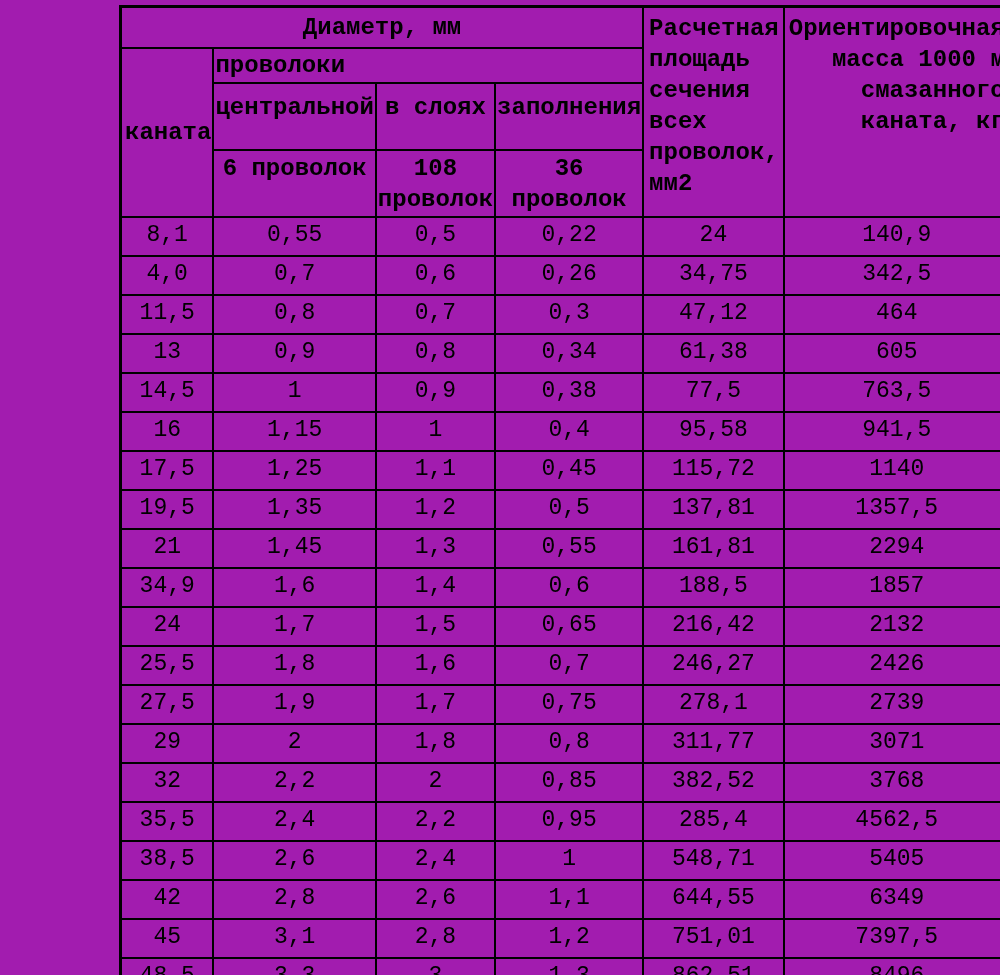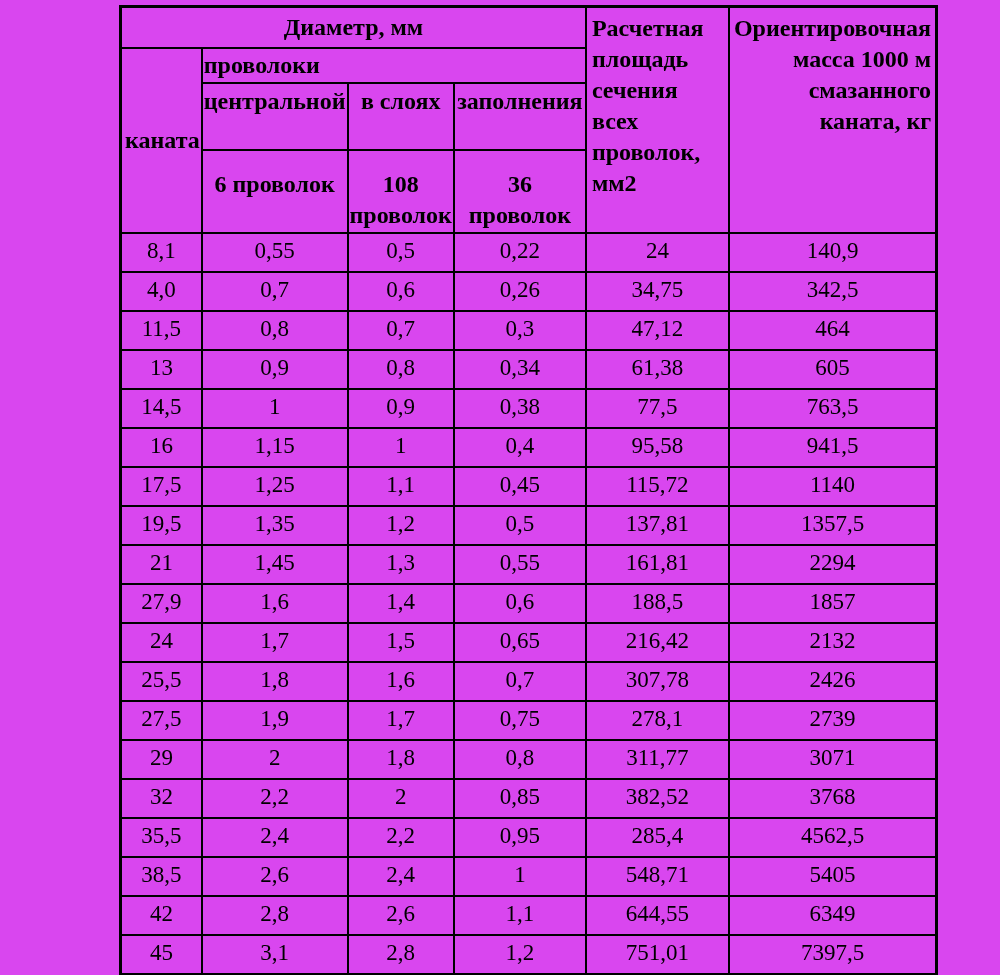--- a/index.html
+++ b/index.html
@@ -4,22 +4,22 @@
 <style>
   html, body {
     margin: 0;
     padding: 0;
     background: #ffffff;
   }
   .sheet {
     position: relative;
     width: 1000px;
     height: 975px;
-    background: #d946ef;
-    font-family: Liberation Serif, serif;
+    background: #a21caf;
+    font-family: Liberation Mono, monospace;
     color: #000000;
   }
   table.spec {
     position: absolute;
     left: 119px;
     top: 5px;
     border-collapse: collapse;
     table-layout: fixed;
     border: 3px solid #000;
   }
@@ -41,22 +41,22 @@
   }
   tr.hr1 { height: 41px; }
   tr.hr2 { height: 29px; }
   tr.hr3 { height: 67px; }
   tr.hr4 { height: 47px; }
   tbody tr { height: 39px; }
 
   th.diam  { vertical-align: middle; text-align: center; }
   th.rope  { vertical-align: middle; text-align: center; padding-left: 3px; font-size: 24px; }
   th.wires { vertical-align: middle; text-align: left; }
-  th.sub   { vertical-align: top; text-align: center; padding-top: 2px; margin-top: 44px; }
-  th.cnt   { vertical-align: top; text-align: center; padding-top: 18px; white-space: pre-line; }
+  th.sub   { vertical-align: top; text-align: center; padding-top: 8px; margin-top: 44px; }
+  th.cnt   { vertical-align: top; text-align: center; padding-top: 2px; white-space: pre-line; }
   th.area  { vertical-align: top; text-align: left;  padding: 5px 4px 0 5px; white-space: pre-line; line-height: 32px; }
   th.mass  { vertical-align: top; text-align: right; padding: 5px 4px 0 4px; white-space: pre-line; line-height: 32px; }
 </style>
 </head>
 <body>
 
 <div class="sheet">
   <table class="spec">
     <colgroup>
       <col style="width:81px">
@@ -160,41 +160,41 @@
         </tr>
         <tr>
           <td>21</td>
           <td>1,45</td>
           <td>1,3</td>
           <td>0,55</td>
           <td>161,81</td>
           <td>2294</td>
         </tr>
         <tr>
-          <td>27,9</td>
+          <td>34,9</td>
           <td>1,6</td>
           <td>1,4</td>
           <td>0,6</td>
           <td>188,5</td>
           <td>1857</td>
         </tr>
         <tr>
           <td>24</td>
           <td>1,7</td>
           <td>1,5</td>
           <td>0,65</td>
           <td>216,42</td>
           <td>2132</td>
         </tr>
         <tr>
           <td>25,5</td>
           <td>1,8</td>
           <td>1,6</td>
           <td>0,7</td>
-          <td>307,78</td>
+          <td>246,27</td>
           <td>2426</td>
         </tr>
         <tr>
           <td>27,5</td>
           <td>1,9</td>
           <td>1,7</td>
           <td>0,75</td>
           <td>278,1</td>
           <td>2739</td>
         </tr>

